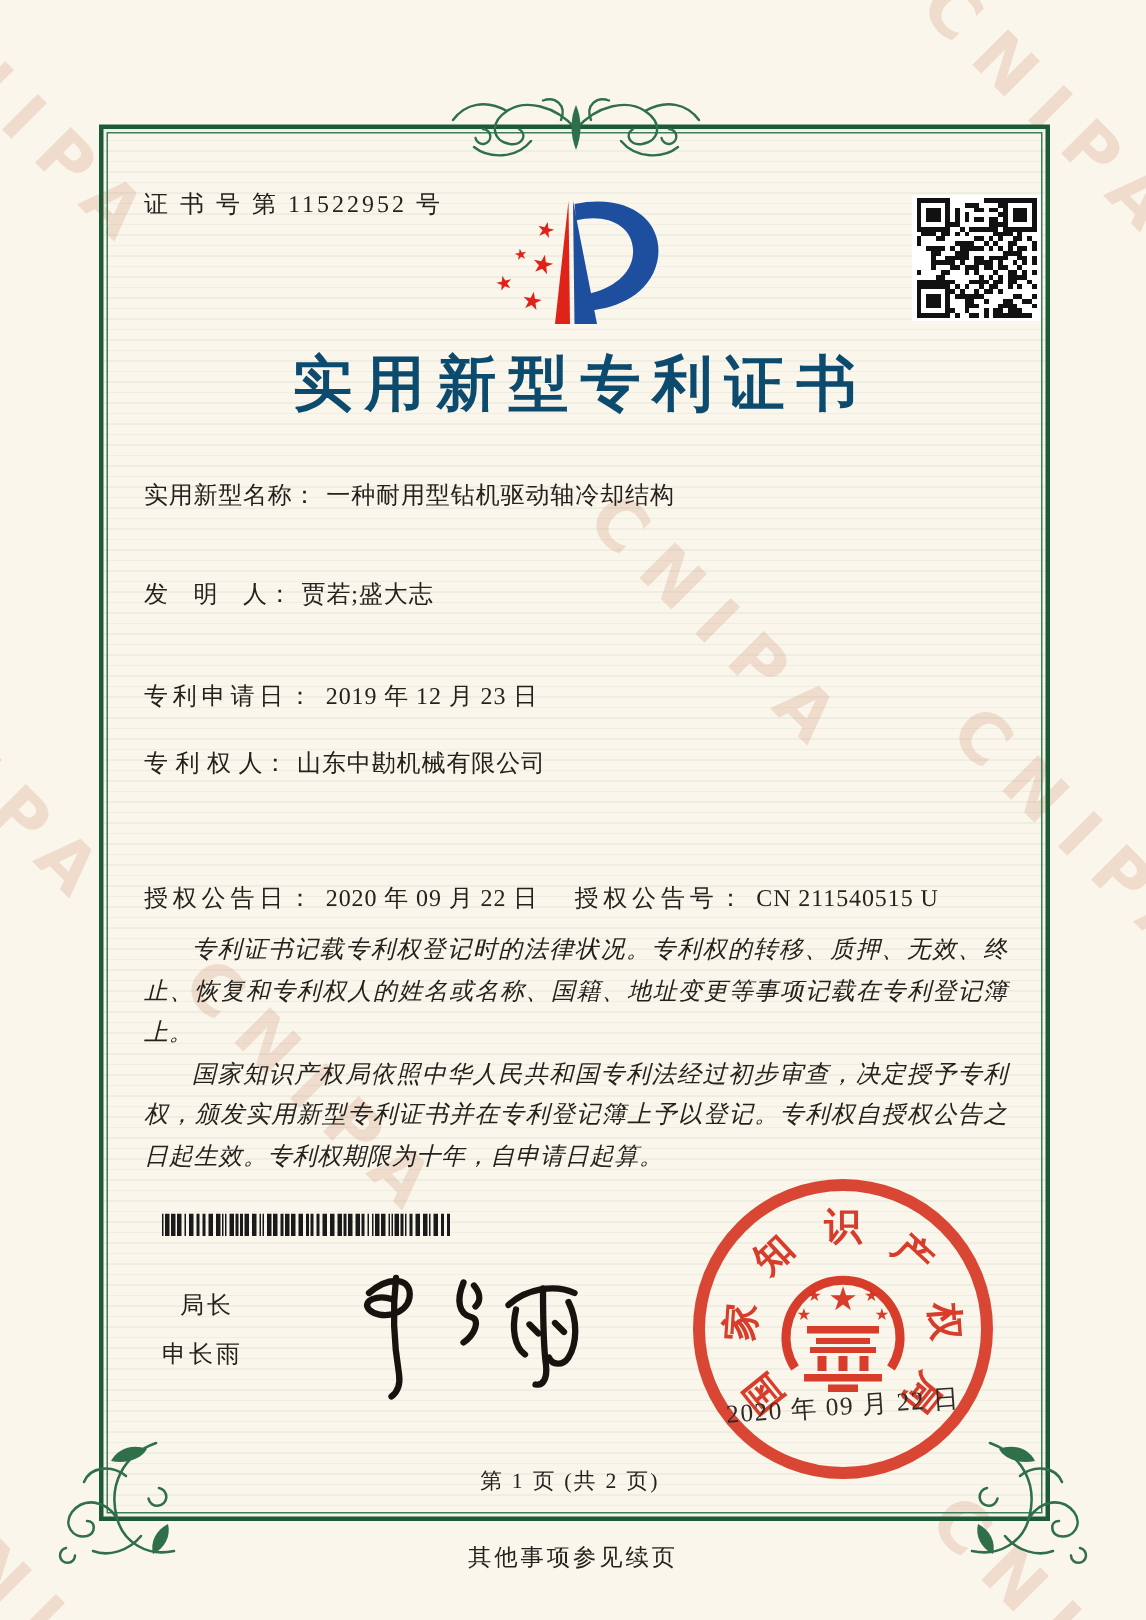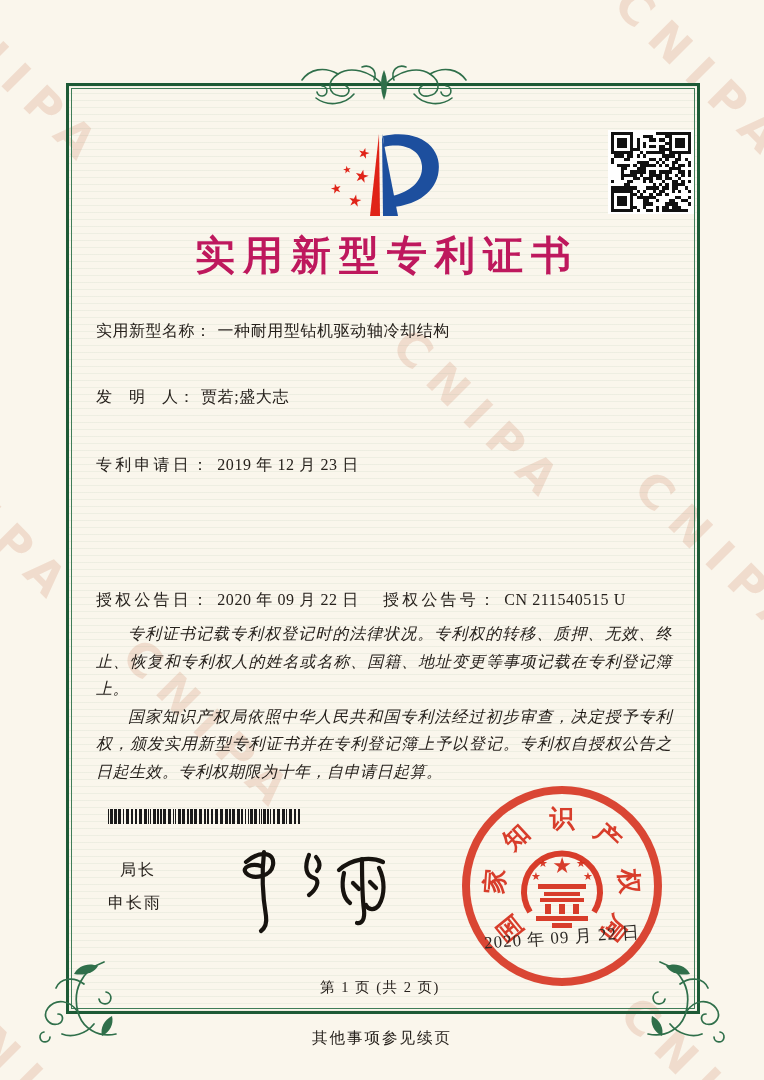--- a/index.html
+++ b/index.html
@@ -44,21 +44,21 @@
   .logo{position:absolute;left:322px;top:120px;width:146px;height:104px;z-index:4;}
   .qr{
     position:absolute;left:608px;top:130px;width:86px;height:84px;z-index:4;
     background:#fff;padding:2px;box-sizing:border-box;
   }
   
   .title{
     position:absolute;left:66px;top:228px;width:634px;z-index:4;
     text-align:center;font-size:40px;font-weight:bold;
     letter-spacing:8px;padding-left:8px;box-sizing:border-box;
-    color:#be185d;
+    color:#0c4a6e;
   }
   
   .field-row{
     position:absolute;left:96px;width:580px;z-index:4;
     font-size:16px;line-height:21px;white-space:nowrap;
   }
   .flabel{letter-spacing:0.5px;}
   .l5{letter-spacing:3.2px;}
   .fvalue{margin-left:6px;letter-spacing:0.6px;}
   .pair2{position:absolute;left:287px;top:0;}
@@ -161,20 +161,21 @@
         <path d="M64,26 C54,18 40,20 36,30"></path>
         <path d="M74,66 C66,76 52,80 42,76"></path>
         <path d="M86,34 a6,6 0 1 1 -7,7"></path>
         <path d="M24,74 a5,5 0 1 0 6,5"></path>
       </g>
       <path d="M78,8 C68,4 58,8 54,16 C64,18 74,15 78,8" fill="#2f6f4a"></path>
       <path d="M92,58 C84,62 80,70 82,78 C90,74 94,66 92,58" fill="#2f6f4a"></path>
     </g>
   </svg>
 
+  <div class="cert-no">证 书 号 第 11522952 号</div>
 
   <svg class="logo" viewBox="0 0 146 104">
     <g fill="#e02318">
       <text x="42" y="38" font-size="14" text-anchor="middle" transform="rotate(14 42 33)">★</text>
       <text x="25" y="53" font-size="10" text-anchor="middle" transform="rotate(-10 25 49)">★</text>
       <text x="40" y="62" font-size="17" text-anchor="middle" transform="rotate(12 40 56)">★</text>
       <text x="14" y="73" font-size="13" text-anchor="middle" transform="rotate(-14 14 68)">★</text>
       <text x="33" y="86" font-size="16" text-anchor="middle" transform="rotate(10 33 80)">★</text>
     </g>
     <polygon points="57,14 48,96 58,96" fill="#e02318"></polygon>
@@ -515,20 +516,23 @@
 
   <div class="field-row" style="top:320px">
     <span class="flabel">实用新型名称：</span><span class="fvalue">一种耐用型钻机驱动轴冷却结构</span>
   </div>
   <div class="field-row" style="top:386px">
     <span class="flabel">发　明　人：</span><span class="fvalue">贾若;盛大志</span>
   </div>
   <div class="field-row" style="top:454px">
     <span class="flabel l5">专利申请日：</span><span class="fvalue">2019 年 12 月 23 日</span>
   </div>
+  <div class="field-row" style="top:499px">
+    <span class="flabel">专 利 权 人：</span><span class="fvalue">山东中勘机械有限公司</span>
+  </div>
   <div class="field-row" style="top:589px">
     <span class="flabel l5">授权公告日：</span><span class="fvalue">2020 年 09 月 22 日</span>
     <span class="pair2">
       <span class="flabel l5">授权公告号：</span><span class="fvalue">CN 211540515 U</span>
     </span>
   </div>
 
   <div class="body-text">
     <p>专利证书记载专利权登记时的法律状况。专利权的转移、质押、无效、终止、恢复和专利权人的姓名或名称、国籍、地址变更等事项记载在专利登记簿上。</p>
     <p>国家知识产权局依照中华人民共和国专利法经过初步审查，决定授予专利权，颁发实用新型专利证书并在专利登记簿上予以登记。专利权自授权公告之日起生效。专利权期限为十年，自申请日起算。</p>

